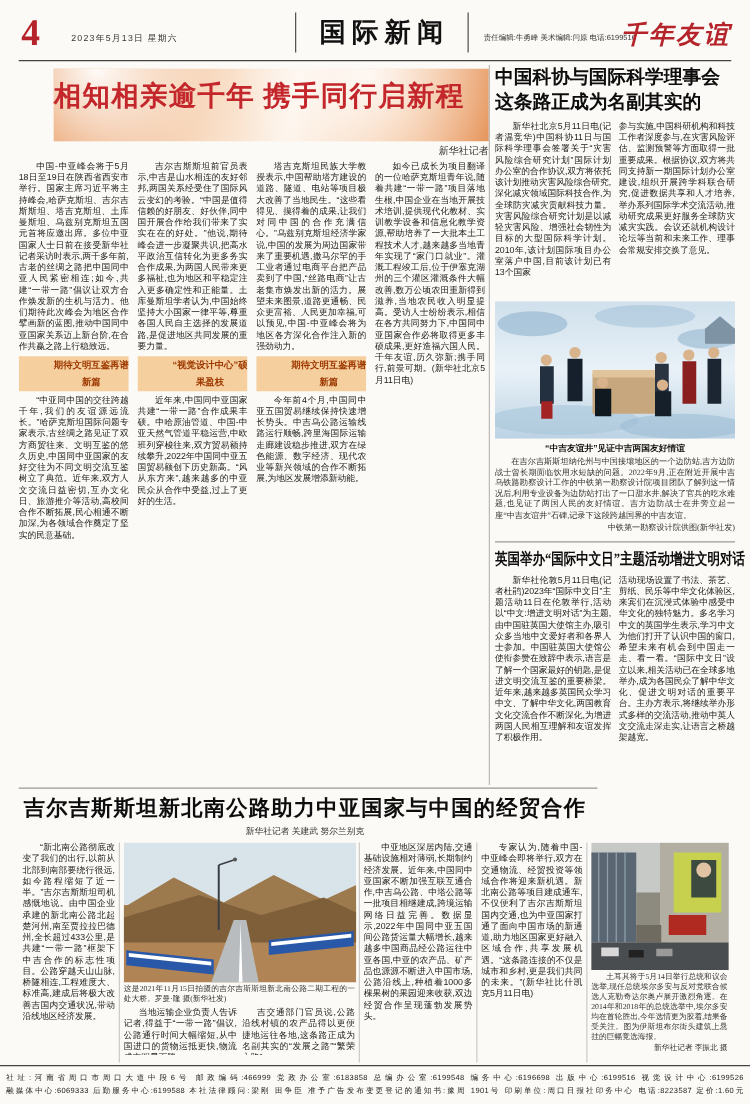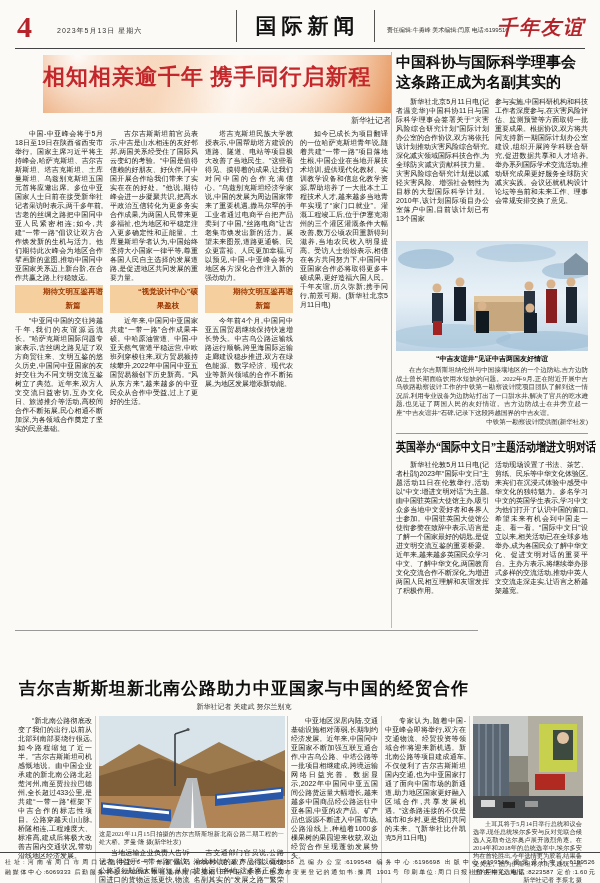--- a/index.html
+++ b/index.html
@@ -43,21 +43,21 @@
   .cap-title { font-weight:bold; font-size:7px; text-align:center; margin:3px 0 2px; color:#111; }
   .cap-text { font-size:6.5px; line-height:8.5px; text-align:justify; color:#333; font-family:"Liberation Serif",serif; text-indent:13px; }
   .cap-credit { text-align:right; font-size:6.5px; font-family:"Liberation Serif",serif; color:#333; margin-top:1px; }
   .sect-rule { height:1px; background:#999; margin:6px 0 5px; }
   .uk-head { font:bold 12.5px "Liberation Serif",serif; white-space:nowrap; transform:scaleX(.8); transform-origin:left center; color:#0d0d0d; }
   .uk-cols { display:flex; gap:6px; height:156px; margin-top:4px; }
 
   
   .bottom-rule { position:absolute; left:15px; top:630px; width:463px; height:1px; background:#999; }
   .bottom { position:absolute; left:15px; top:635px; width:570px; }
-  .road-head { width:458px; text-align:center; font:bold 17px "Liberation Serif",serif; letter-spacing:1px; white-space:nowrap; color:#0d0d0d;margin-top:42px; }
+  .road-head { width:458px; text-align:center; font:bold 17px "Liberation Serif",serif; letter-spacing:1px; white-space:nowrap; color:#0d0d0d; }
   .road-byline { width:458px; text-align:center; font-size:7px; color:#333; margin:2px 0 4px; }
   .bottom-cols { display:flex; height:176px; }
   .bcol { overflow:hidden; padding:0 3px; }
   .bcol + .bcol { border-left:1px solid #ccc; }
   .bc1 { width:80px; } .bc-photo { width:192px; } .bc2 { width:94px; } .bc3 { width:88px; } .bc-turkey { width:116px; }
   .road-cap { font-size:6.2px; line-height:8px; font-family:"Liberation Serif",serif; color:#333; text-align:justify; margin:2px 0; }
   .sub-two { display:flex; gap:4px; height:38px; overflow:hidden; margin-top:2px; }
   .sub-two > div { width:91px; overflow:hidden; }
   .tk-cap { font-size:6.2px; line-height:8px; font-family:"Liberation Serif",serif; color:#333; text-align:justify; margin-top:2px; text-indent:12px; }
   .tk-credit { text-align:right; font-size:6.2px; font-family:"Liberation Serif",serif; color:#333; }

